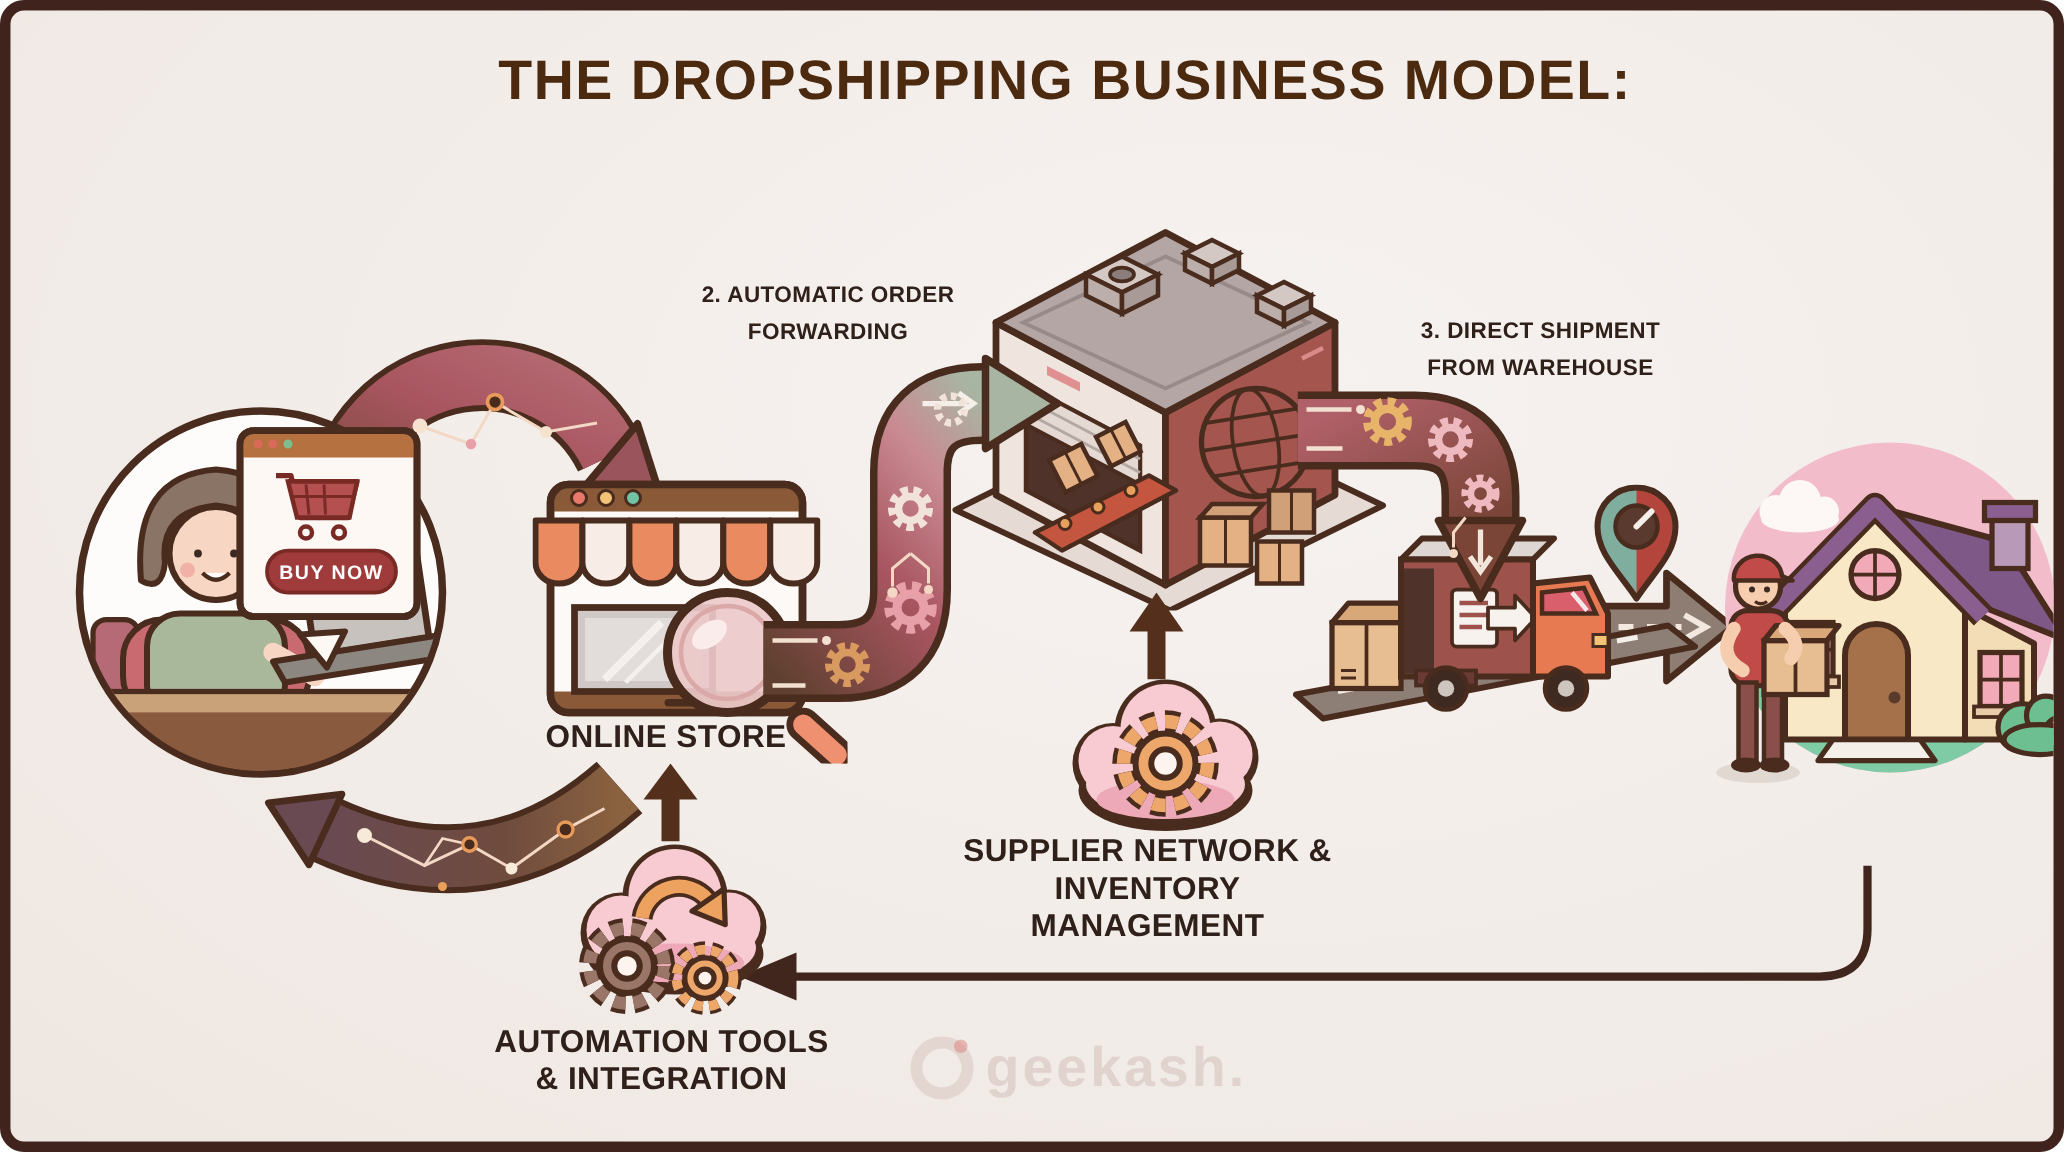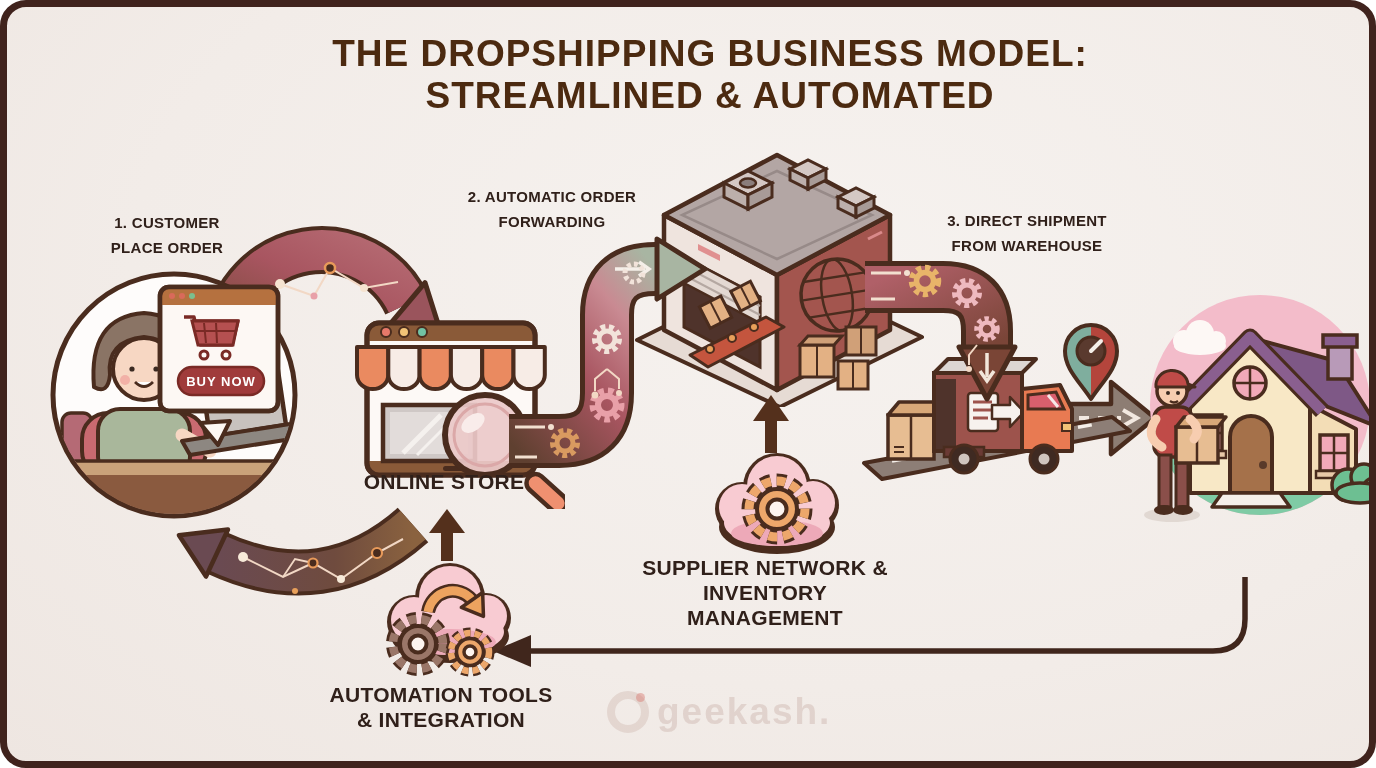--- a/index.html
+++ b/index.html
@@ -1,20 +1,20 @@
 <!DOCTYPE html>
 <html><head>
 <meta charset="utf-8">
 <style>
   html,body { margin:0; padding:0; background:#ffffff; }
   * { box-sizing:border-box; }
   .page {
     position:relative; width:1376px; height:768px;
     background:radial-gradient(ellipse at 60% 35%, #f6f2ef 0%, #f2ece8 60%, #eee6e1 100%);
-    border:7px solid #40231d; border-radius:26px; overflow:hidden;
+    border:7px solid #40231d; border-radius:16px; overflow:hidden;
     font-family:"Liberation Sans", sans-serif;
   }
   .abs { position:absolute; }
   .title {
     left:44px; right:0; top:26px; text-align:center;
     font-size:37px; font-weight:bold; line-height:42px;
     color:#4c2a10; letter-spacing:1px;
   }
   .step-label, .node-label {
     font-weight:bold; color:#30201a; text-align:center;
@@ -36,21 +36,20 @@
     color:rgba(190,160,150,0.32);
   }
 </style>
 </head>
 <body>
 
 <div class="page">
 
   <div class="abs title">
     <div>THE DROPSHIPPING BUSINESS MODEL:</div>
-    <div>STREAMLINED &amp; AUTOMATED</div>
   </div>
 
   <svg class="abs" style="left:195px;top:215px" width="255" height="145" viewBox="0 0 255 145">
     <defs>
       <linearGradient id="g1" x1="0" y1="1" x2="1" y2="0">
         <stop offset="0" stop-color="#7a4a3a"></stop>
           <stop offset="0.55" stop-color="#a85560"></stop>
           <stop offset="1" stop-color="#b56a72"></stop>
       </linearGradient>
     </defs>
@@ -498,28 +497,26 @@
       <circle cx="56" cy="92" r="8.5" fill="#fdf4ef" stroke="#4a2c1e" stroke-width="4"></circle>
     </g>
     <g>
       <circle cx="108" cy="100" r="19" fill="none" stroke="#4a2c1e" stroke-width="11" stroke-dasharray="6.2 4.2"></circle>
       <circle cx="108" cy="100" r="19" fill="none" stroke="#eda76b" stroke-width="6.5" stroke-dasharray="6.2 4.2"></circle>
       <circle cx="108" cy="100" r="13.5" fill="#eda76b" stroke="#4a2c1e" stroke-width="3.5"></circle>
       <circle cx="108" cy="100" r="6" fill="#fdf4ef" stroke="#4a2c1e" stroke-width="3.5"></circle>
     </g>
   </svg>
 
-  <div class="abs step-label" style="left:40px;top:203px;width:240px">1. CUSTOMER
-PLACE ORDER</div>
   <div class="abs step-label" style="left:420px;top:177px;width:250px">2. AUTOMATIC ORDER
 FORWARDING</div>
   <div class="abs step-label" style="left:895px;top:201px;width:250px">3. DIRECT SHIPMENT
 FROM WAREHOUSE</div>
 
-  <div class="abs node-label" style="left:337px;top:462px;width:200px">ONLINE STORE</div>
+  <div class="abs node-label" style="left:337px;top:472px;width:200px">ONLINE STORE</div>
   <div class="abs node-label" style="left:618px;top:548px;width:280px">SUPPLIER NETWORK &amp;
 INVENTORY MANAGEMENT</div>
   <div class="abs node-label" style="left:319px;top:675px;width:230px">AUTOMATION TOOLS
 &amp; INTEGRATION</div>
 
   <div class="abs watermark" style="left:600px;top:684px">
     <span class="wm-ring">
         <span class="wm-dot"></span>
       </span>
     <span class="wm-text">geekash.</span>

